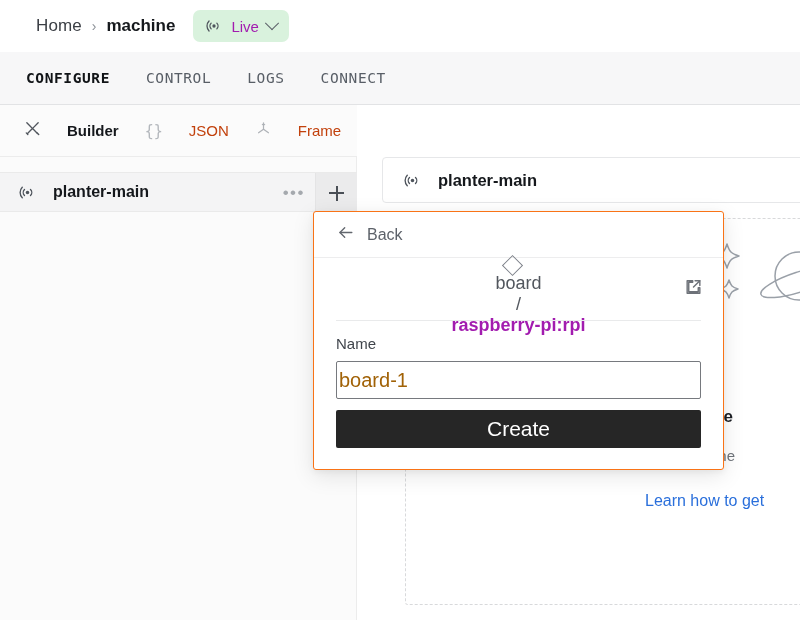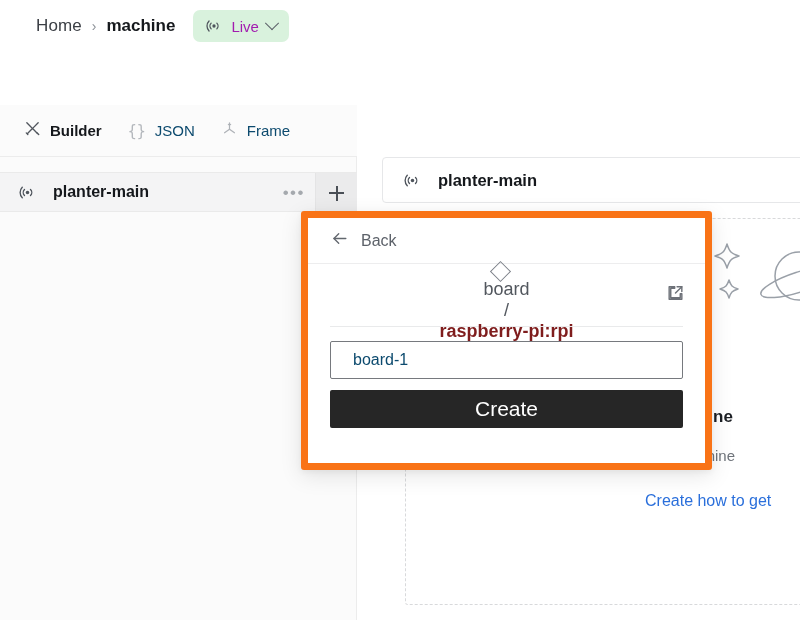--- a/index.html
+++ b/index.html
@@ -44,22 +44,22 @@
     font-size: 14.5px; letter-spacing: .6px; color: #585e66;
   }
   .navtab.active { color: #111417; font-weight: bold; }
 
   
   .subtabs {
     position: absolute; left: 0; top: 105px; width: 357px; height: 52px;
     background: #fbfbfb; border-bottom: 1px solid #ececec;
     display: flex; align-items: center; padding-left: 24px; gap: 26px;
   }
-  .subtab { display: flex; align-items: center; gap: 9px; }
-  .subtab .label { font-size: 15px; color: #0c4a6e; }
+  .subtab { display: flex; align-items: center; gap: 26px; }
+  .subtab .label { font-size: 15px; color: #c2410c; }
   .subtab.active .label { color: #15181c; font-weight: bold; }
   .subtab .glyph { font-size: 15px; color: #b3b7bc; font-family: "DejaVu Sans Mono", monospace; }
 
   
   .subtabs-right {
     position: absolute; left: 357px; top: 105px; width: 443px; height: 52px;
     background: #ffffff;
   }
 
   
@@ -120,49 +120,49 @@
     position: absolute; left: 288px; top: 290px;
     font-size: 15px; color: #6f747b; white-space: nowrap;
   }
   .empty-link {
     position: absolute; left: 288px; top: 335px;
     font-size: 16px; color: #2a6fdb; white-space: nowrap;
   }
 
   
   .popover {
-    position: absolute; left: 301px; top: 211px; width: 411px; height: 259px;
-    background: #ffffff; border: 7px solid #f97316; border-radius: 3px;
+    position: absolute; left: 313px; top: 211px; width: 411px; height: 259px;
+    background: #ffffff; border: 1px solid #f97316; border-radius: 3px;
     box-shadow: 0 6px 22px rgba(0,0,0,.10), 0 2px 6px rgba(0,0,0,.05);
     z-index: 40;
   }
   .pop-back {
     height: 46px; display: flex; align-items: center; gap: 12px;
     padding-left: 22px; border-bottom: 1px solid #ededee;
   }
   .pop-back .label { font-size: 16px; color: #5d626a; }
   .pop-head {
     height: 62px; display: flex; align-items: center; padding: 0 22px 0 22px;
     position: relative;
     flex-direction: column;
   }
   .diamond {
     width: 15px; height: 15px; border: 1.7px solid #7d8189;
     transform: rotate(45deg); margin-right: 13px; flex: none;
   }
   .pop-head .ns { font-size: 18px; color: #52575e; }
   .pop-head .slash { font-size: 18px; color: #52575e; margin: 0 6px; }
-  .pop-head .model { font-size: 18px; font-weight: bold; color: #7f1d1d; }
+  .pop-head .model { font-size: 18px; font-weight: bold; color: #a21caf; }
   .ext-ico { position: absolute; right: 20px; top: 50%; transform: translateY(-50%); }
   .pop-divider { height: 1px; background: #e9eaeb; margin: 0 22px; }
   .pop-body { padding: 14px 22px 0 22px; }
   .field-label { font-size: 15px; color: #40454c; margin-bottom: 9px; }
   .name-input {
     width: 100%; height: 38px; border: 1px solid #76797e; border-radius: 2px;
-    background: #fff; font-size: 16px; color: #0c4a6e; padding: 0 22px;
+    background: #fff; font-size: 20px; color: #a16207; padding: 0 2px;
     font-family: "Liberation Sans", sans-serif;
   }
   .create-btn {
     width: 100%; height: 38px; margin-top: 11px; border: none; border-radius: 2px;
     background: #262626; color: #ffffff; font-size: 21px;
     font-family: "Liberation Sans", sans-serif; cursor: pointer;
   }
 </style>
 </head>
 <body>
@@ -181,20 +181,26 @@
           <path d="M8.2 15.8a5.4 5.4 0 0 1 0-7.6"></path>
           <path d="M15.8 8.2a5.4 5.4 0 0 1 0 7.6"></path>
           <path d="M5.4 18.6a9.4 9.4 0 0 1 0-13.2"></path>
         </svg>
       </span>
       <span class="live-text">Live</span>
       <span class="chev"></span>
     </div>
   </div>
 
+  <div class="navtabs">
+    <span class="navtab active">CONFIGURE</span>
+    <span class="navtab">CONTROL</span>
+    <span class="navtab">LOGS</span>
+    <span class="navtab">CONNECT</span>
+  </div>
 
   <div class="subtabs-right"></div>
   <div class="subtabs">
 
     <div class="subtab active">
       <span class="glyph">
         <svg width="17" height="17" viewBox="0 0 24 24" fill="none" stroke="#51565d" stroke-width="1.9" stroke-linecap="round" stroke-linejoin="round">
           <path d="M4 4l9 9"></path>
             <path d="M13.5 13.5l5.5 5.5"></path>
           <path d="M20 4l-8.5 8.5"></path>
@@ -245,21 +251,21 @@
         <path d="M30 20 C33 30, 35 32, 45 35 C35 38, 33 40, 30 50 C27 40, 25 38, 15 35 C25 32, 27 30, 30 20 Z"></path>
         <path d="M70 2 C72.5 10, 74 11.5, 82 14 C74 16.5, 72.5 18, 70 26 C67.5 18, 66 16.5, 58 14 C66 11.5, 67.5 10, 70 2 Z"></path>
         <path d="M72 38 C74 44, 75 45, 81 47 C75 49, 74 50, 72 56 C70 50, 69 49, 63 47 C69 45, 70 44, 72 38 Z"></path>
         <circle cx="142" cy="34" r="24"></circle>
         <ellipse cx="142" cy="40" rx="40" ry="10" transform="rotate(-18 142 40)"></ellipse>
       </svg>
     </div>
 
     <div class="empty-title">is machine</div>
     <div class="empty-sub">your machine</div>
-    <div class="empty-link">Create how to get</div>
+    <div class="empty-link">Learn how to get</div>
   </div>
 
   <div class="sidebar">
     <div class="side-row">
       <span class="radio-ico">
         <svg width="19" height="19" viewBox="0 0 24 24" fill="none" stroke="#4e545c" stroke-width="1.7" stroke-linecap="round">
           <circle cx="12" cy="12" r="2.2" fill="#4e545c" stroke="none"></circle>
           <path d="M8.2 15.8a5.4 5.4 0 0 1 0-7.6"></path>
           <path d="M15.8 8.2a5.4 5.4 0 0 1 0 7.6"></path>
           <path d="M5.4 18.6a9.4 9.4 0 0 1 0-13.2"></path>
@@ -295,18 +301,19 @@
           <path d="M4 4h7v2H6v12h12v-5h2v7H4z"></path>
           <path d="M14 4h6v6"></path>
             <path d="M20 4l-8 8"></path>
         </svg>
       </span>
     </div>
 
     <div class="pop-divider"></div>
 
     <div class="pop-body">
+      <div class="field-label">Name</div>
       <input class="name-input" type="text" value="board-1" style="">
       <button class="create-btn">Create</button>
     </div>
   </div>
 
 </div>
 
 </body></html>

